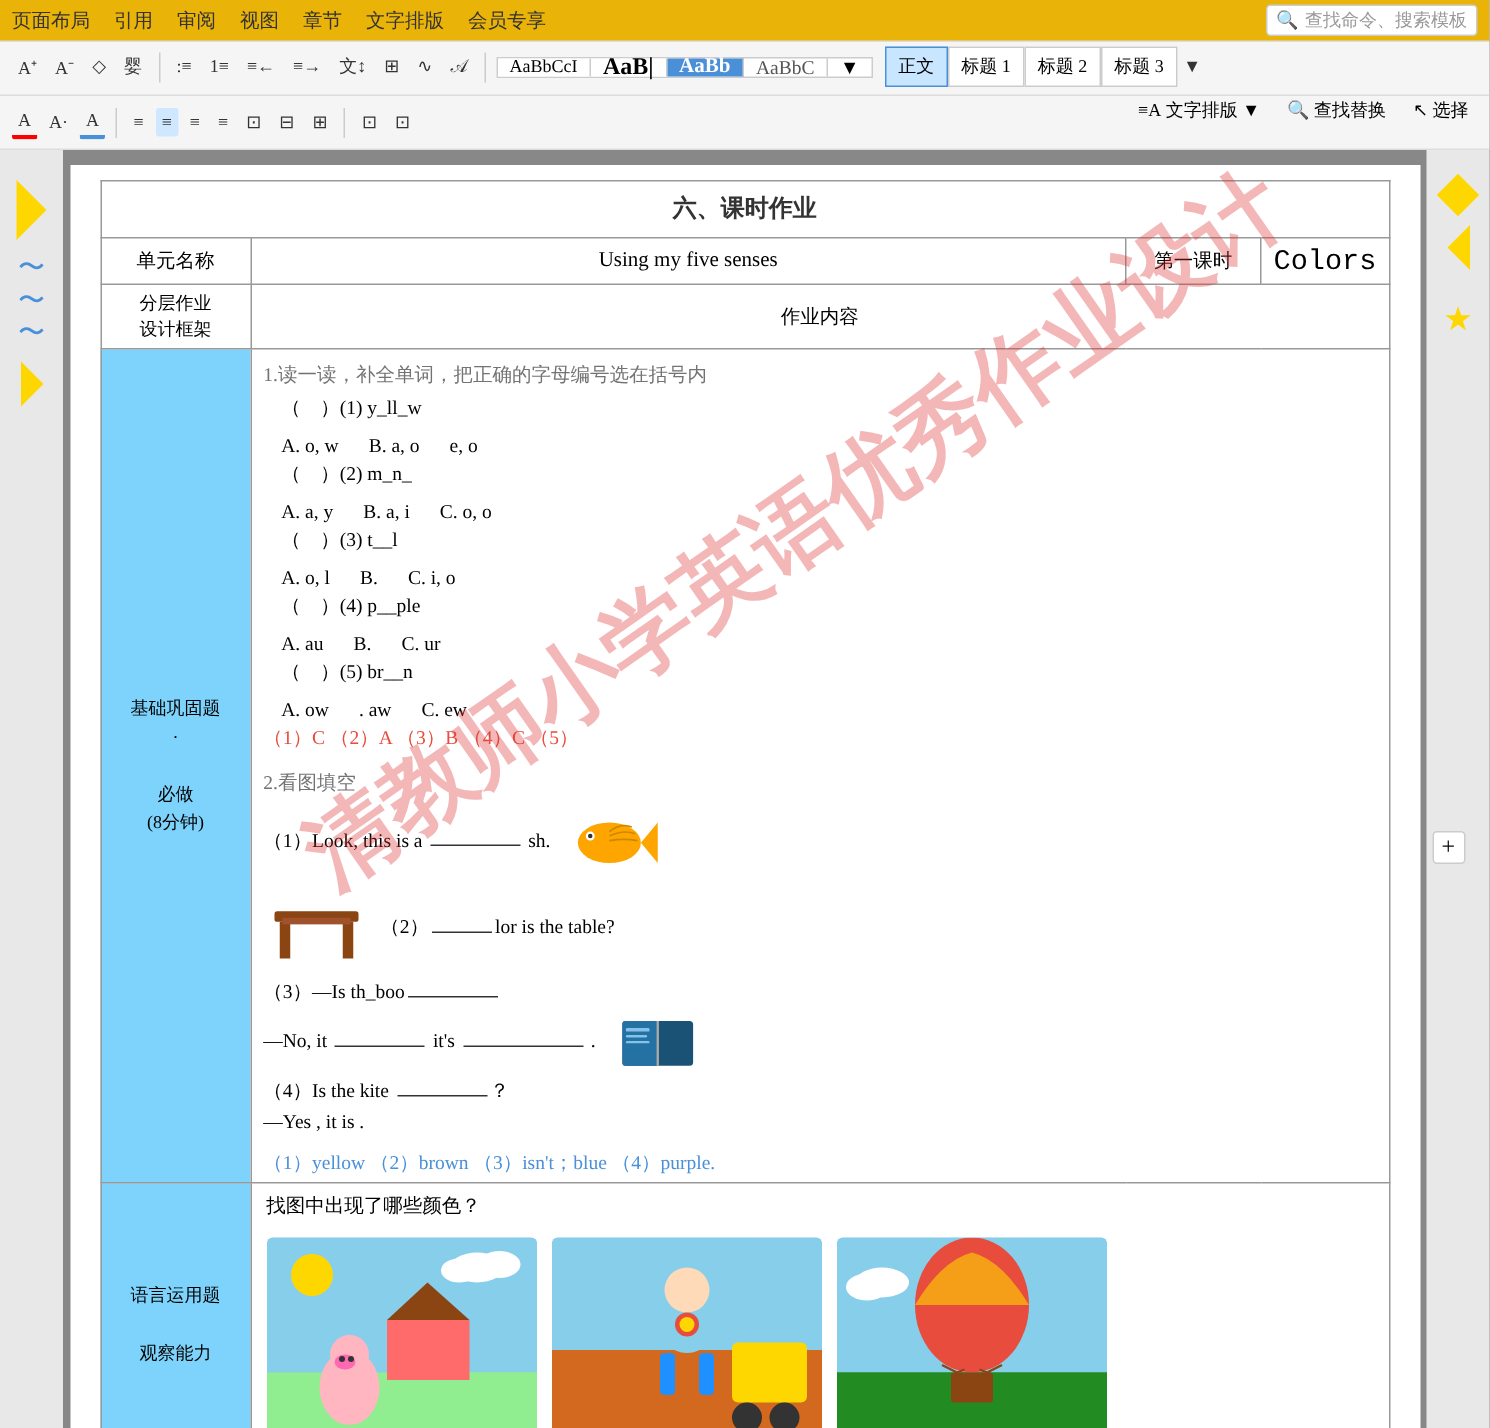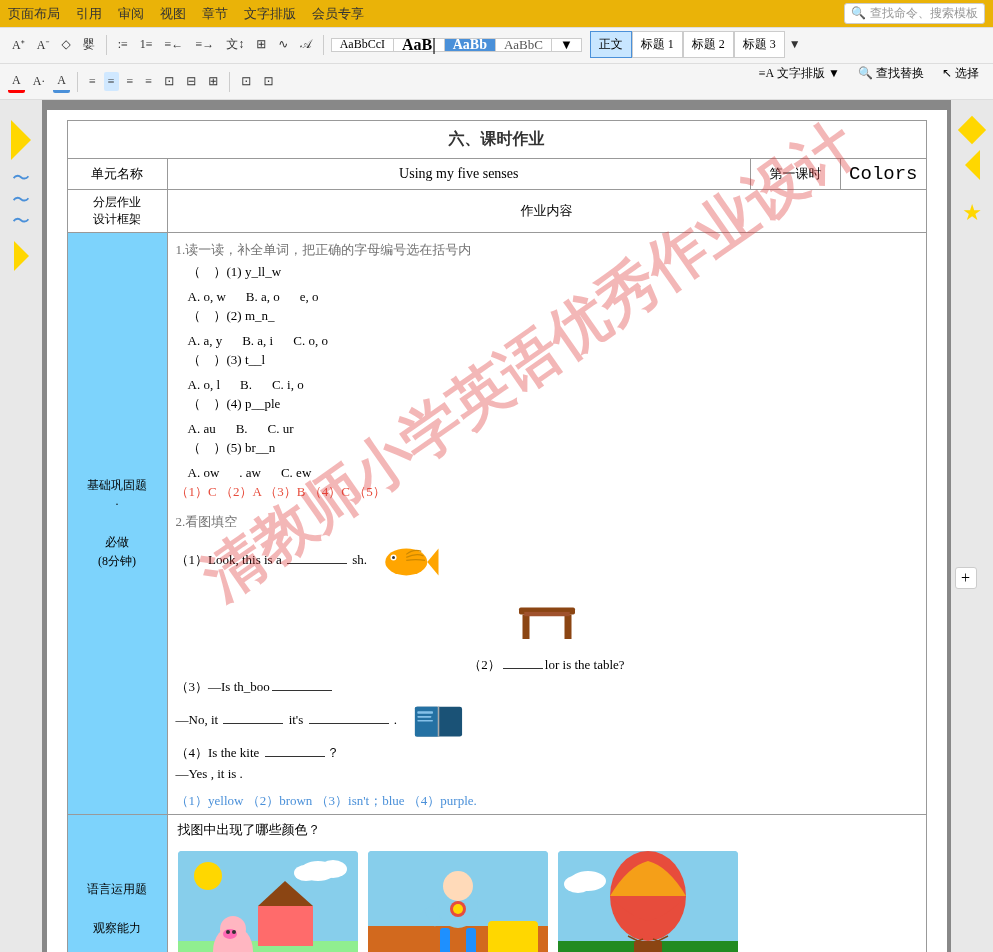--- a/index.html
+++ b/index.html
@@ -561,21 +561,21 @@
                     <ellipse cx="35" cy="28" rx="28" ry="18" fill="#FFA500"></ellipse>
                     <polygon points="63,28 78,10 78,46" fill="#FFA500"></polygon>
                     <circle cx="18" cy="22" r="4" fill="white"></circle>
                     <circle cx="18" cy="22" r="2" fill="#333"></circle>
                     <path d="M35 18 Q45 10 55 14" stroke="#cc8800" stroke-width="1.5" fill="none"></path>
                     <path d="M35 22 Q48 16 58 20" stroke="#cc8800" stroke-width="1.5" fill="none"></path>
                     <path d="M35 26 Q48 24 60 26" stroke="#cc8800" stroke-width="1.5" fill="none"></path>
                   </svg>
                 </div>
 
-                <div style="display:flex; align-items:center; gap:8px; margin:4px 0;flex-direction:column;">
+                <div style="display:flex; align-items:center; gap:8px; margin:4px 0;">
 
                   <svg width="70" height="60" viewBox="0 0 80 60">
                     <rect x="8" y="18" width="64" height="8" fill="#8B4513" rx="2"></rect>
                     <rect x="12" y="26" width="8" height="28" fill="#8B4513"></rect>
                     <rect x="60" y="26" width="8" height="28" fill="#8B4513"></rect>
                     <rect x="14" y="23" width="52" height="5" fill="#A0522D"></rect>
                   </svg>
                   <div>
                     <span>（2）</span><span class="underline" style="min-width:40px;"></span><span>lor is the table?</span>
                   </div>

